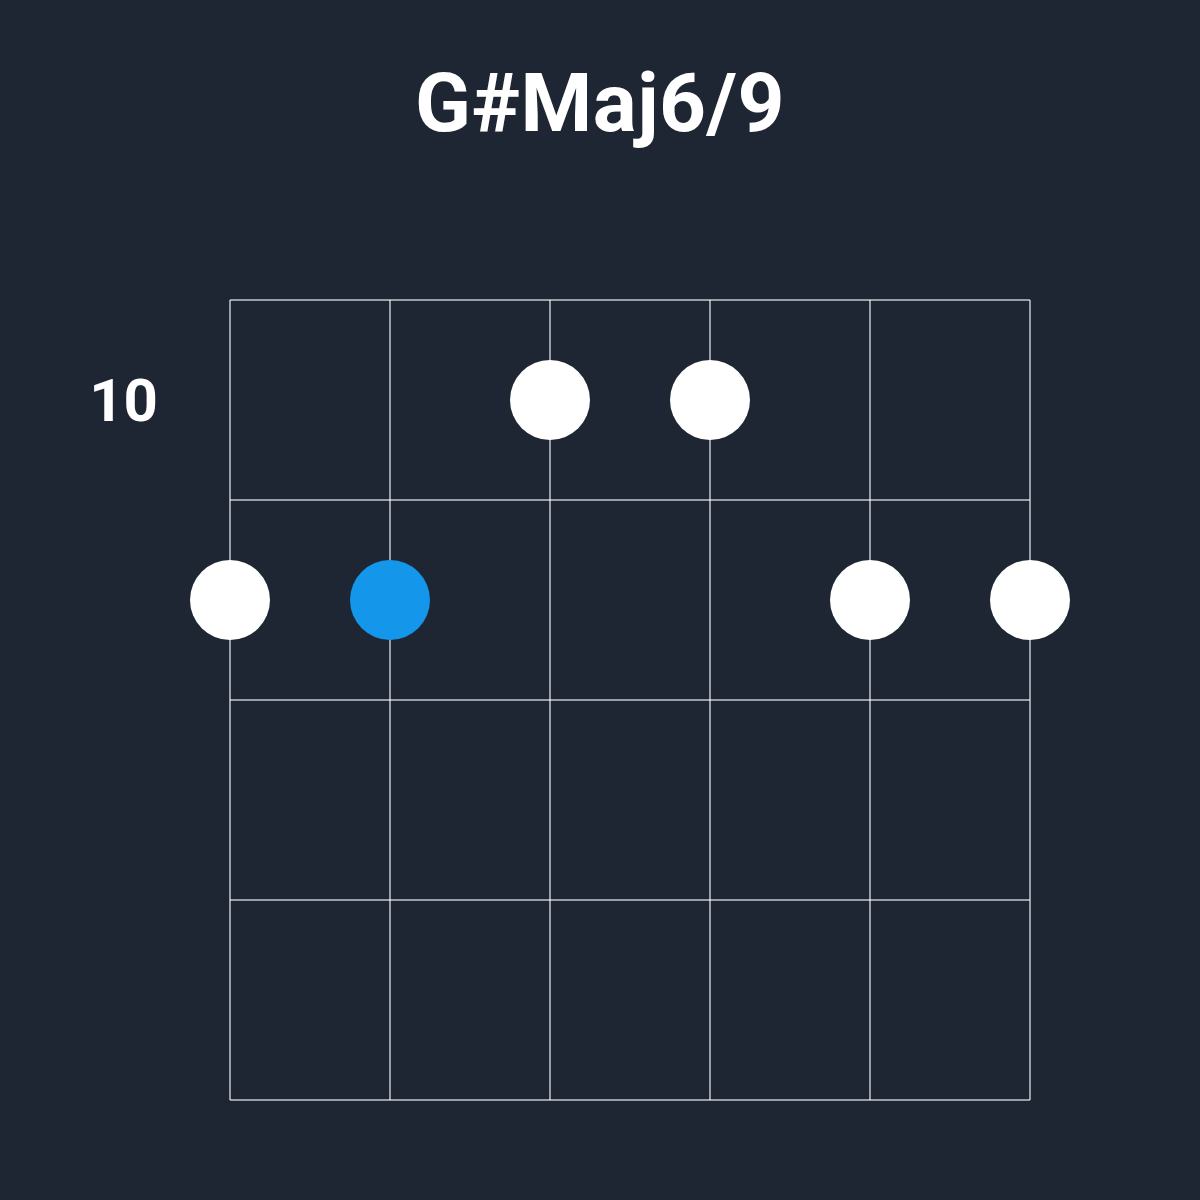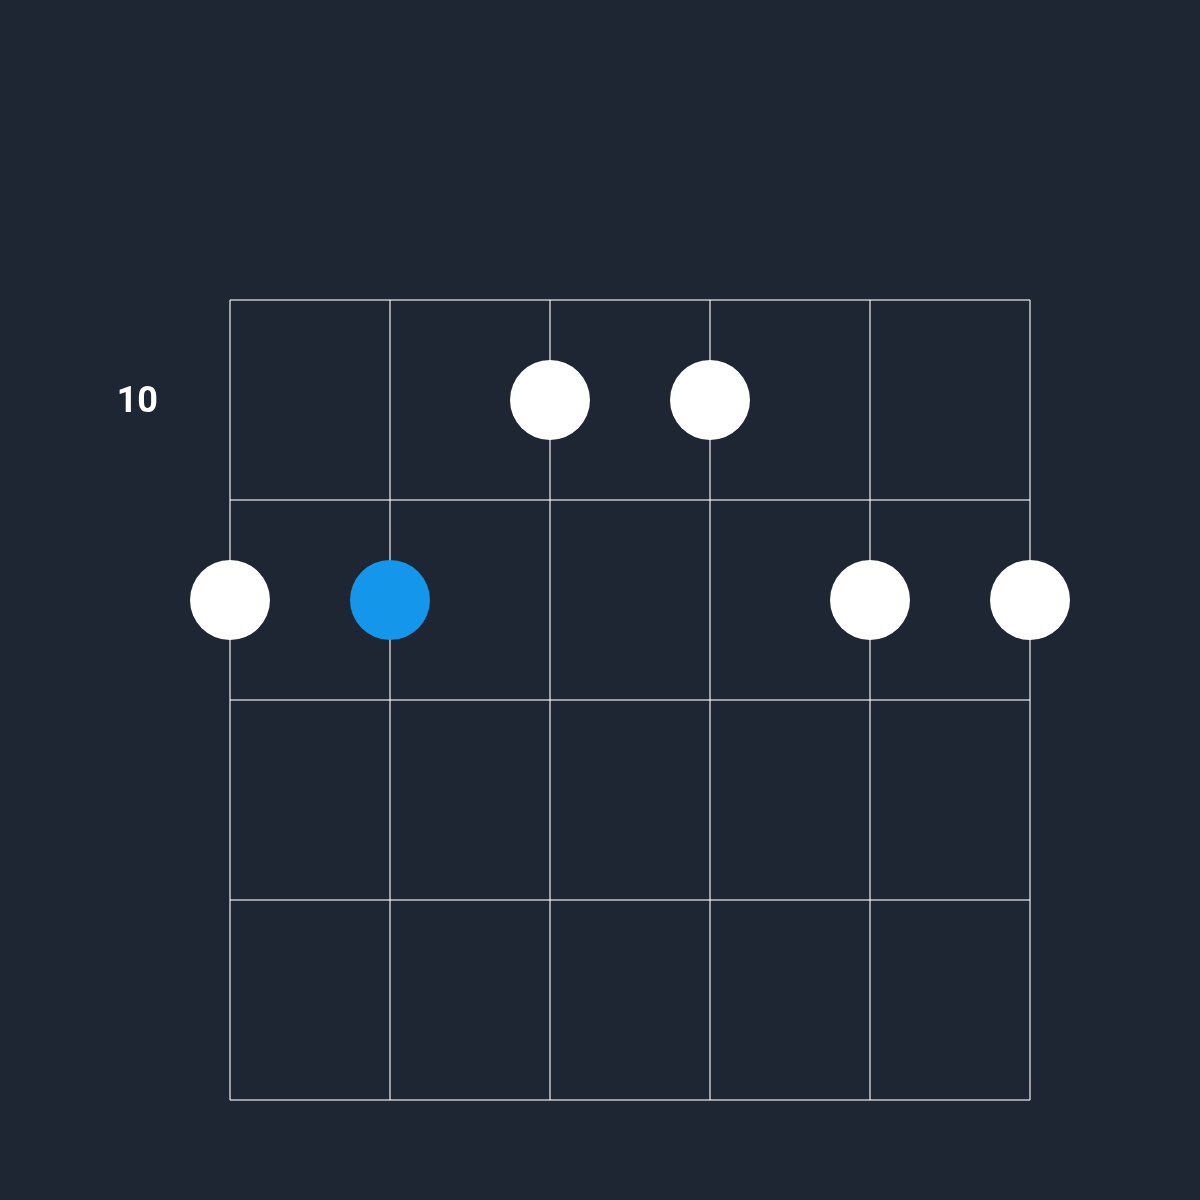--- a/index.html
+++ b/index.html
@@ -30,37 +30,38 @@
   .fretboard {
     position: absolute;
     box-sizing: border-box;
   }
   .line {
     position: absolute;
     background: rgba(255,255,255,0.55);
   }
   .fret-label {
     position: absolute;
-    font-size: 36px;
+    font-size: 60px;
     font-weight: 700;
     color: #ffffff;
     transform: translate(-100%, -50%);
     text-align: right;
     white-space: nowrap;
   }
   .dot {
     position: absolute;
     border-radius: 50%;
     transform: translate(-50%, -50%);
   }
 </style>
 </head>
 <body>
 <div class="wrapper">
 
+  <div class="title">G#Maj6/9</div>
 
   <div id="fret-label" class="fret-label" style="left: 158px; top: 400px;">10</div>
 
   <div id="fretboard" class="fretboard" style="left: 230px; top: 300px; width: 800px; height: 800px;">
       <div class="line" style="left: -1px; top: 0px; width: 2px; height: 800px; background: rgba(255, 255, 255, 0.55);"></div>
       <div class="line" style="left: 159px; top: 0px; width: 2px; height: 800px; background: rgba(255, 255, 255, 0.55);"></div>
       <div class="line" style="left: 319px; top: 0px; width: 2px; height: 800px; background: rgba(255, 255, 255, 0.55);"></div>
       <div class="line" style="left: 479px; top: 0px; width: 2px; height: 800px; background: rgba(255, 255, 255, 0.55);"></div>
       <div class="line" style="left: 639px; top: 0px; width: 2px; height: 800px; background: rgba(255, 255, 255, 0.55);"></div>
       <div class="line" style="left: 799px; top: 0px; width: 2px; height: 800px; background: rgba(255, 255, 255, 0.55);"></div>

